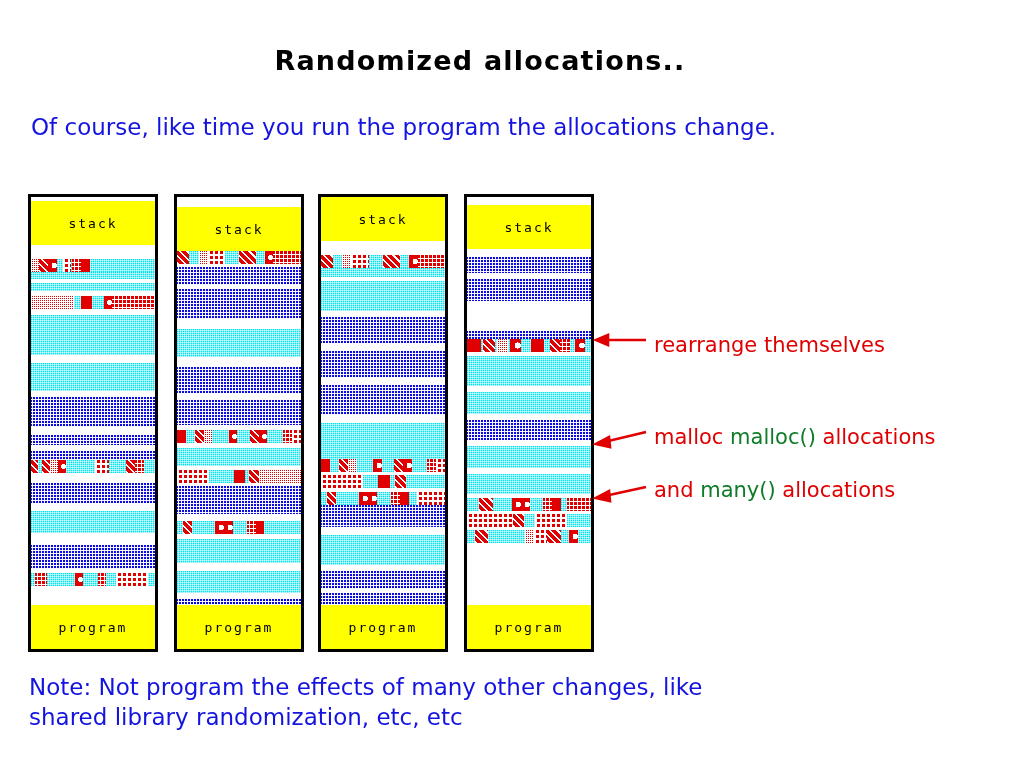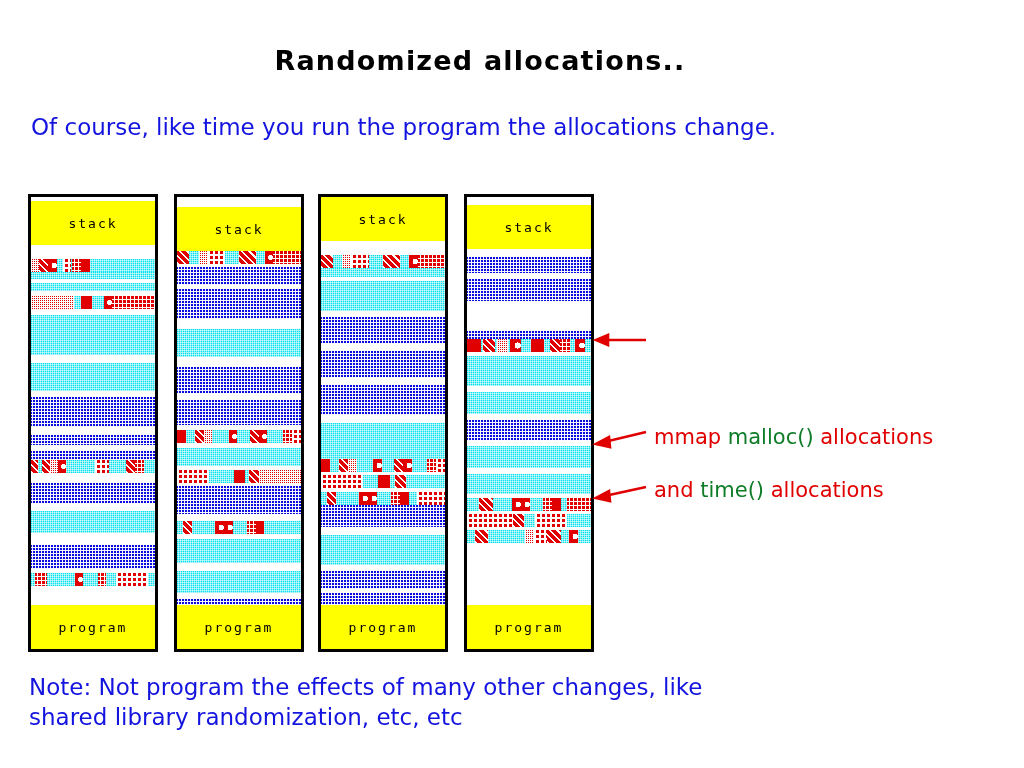--- a/index.html
+++ b/index.html
@@ -414,28 +414,29 @@
     <line x1="646" y1="340" x2="600" y2="340"></line>
     <polygon points="596,340 608,335 608,345"></polygon>
     <line x1="646" y1="432" x2="600" y2="443"></line>
     <polygon points="596,444 609,437 610,447"></polygon>
     <line x1="646" y1="487" x2="600" y2="497"></line>
     <polygon points="596,498 609,491 610,501"></polygon>
   </g>
 </svg>
 
 <div id="anno-tiny" class="anno">
+  <div>rearrange themselves</div>
 </div>
 
 <div id="anno-large" class="anno">
   <div>
-    <span>mmap </span><span class="kw">malloc()</span><span> allocations</span>
+    <span>malloc </span><span class="kw">malloc()</span><span> allocations</span>
   </div>
 </div>
 
 <div id="anno-mmap" class="anno">
   <div>
-    <span>and </span><span class="kw">time()</span><span> allocations</span>
+    <span>and </span><span class="kw">many()</span><span> allocations</span>
   </div>
 </div>
 
 <div id="footer-note">Note: Not program the effects of many other changes, like
 shared library randomization, etc, etc</div>
 
 </body></html>

